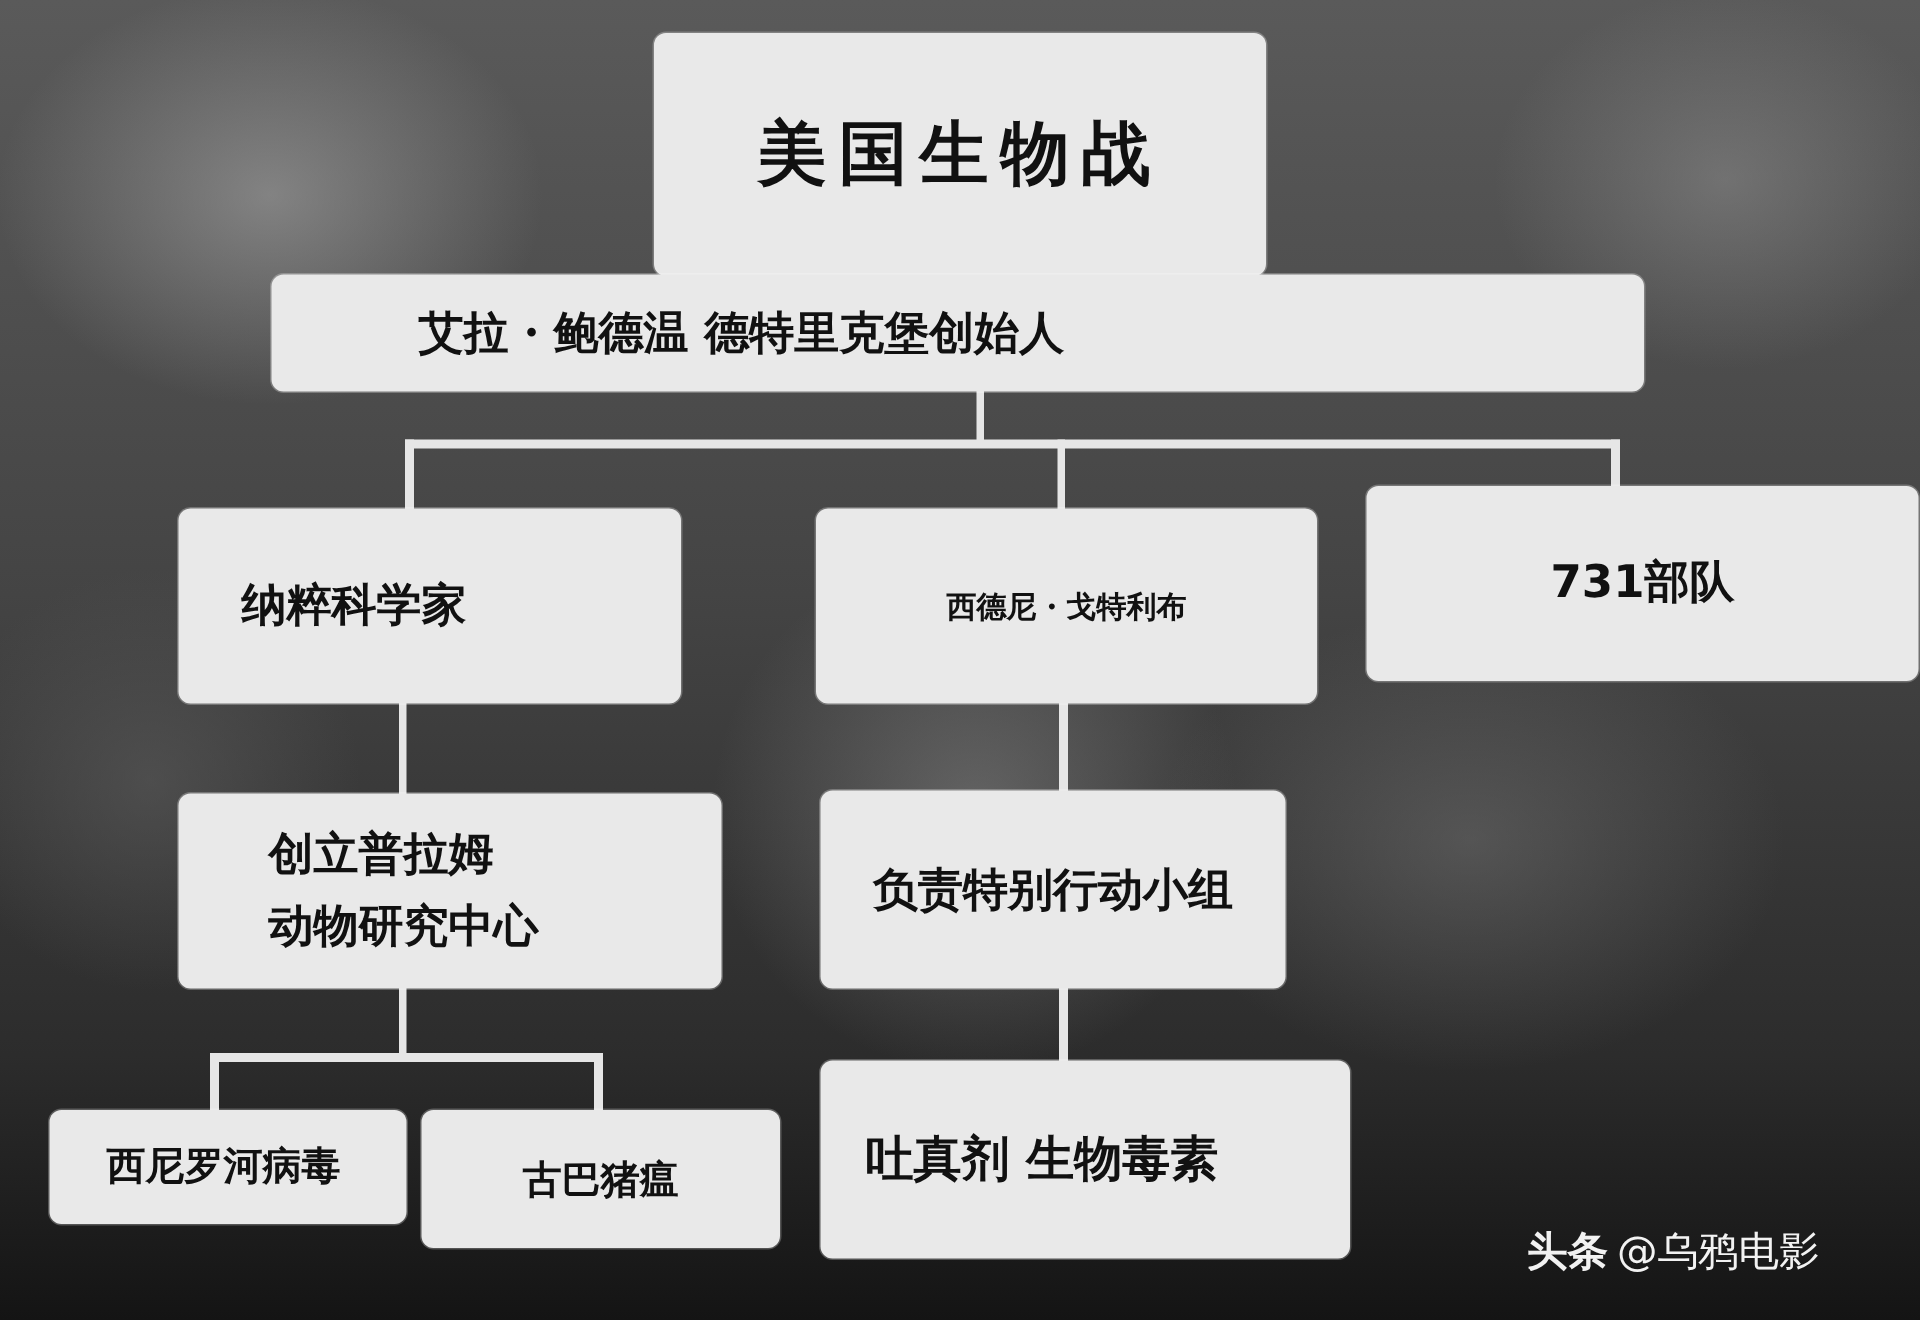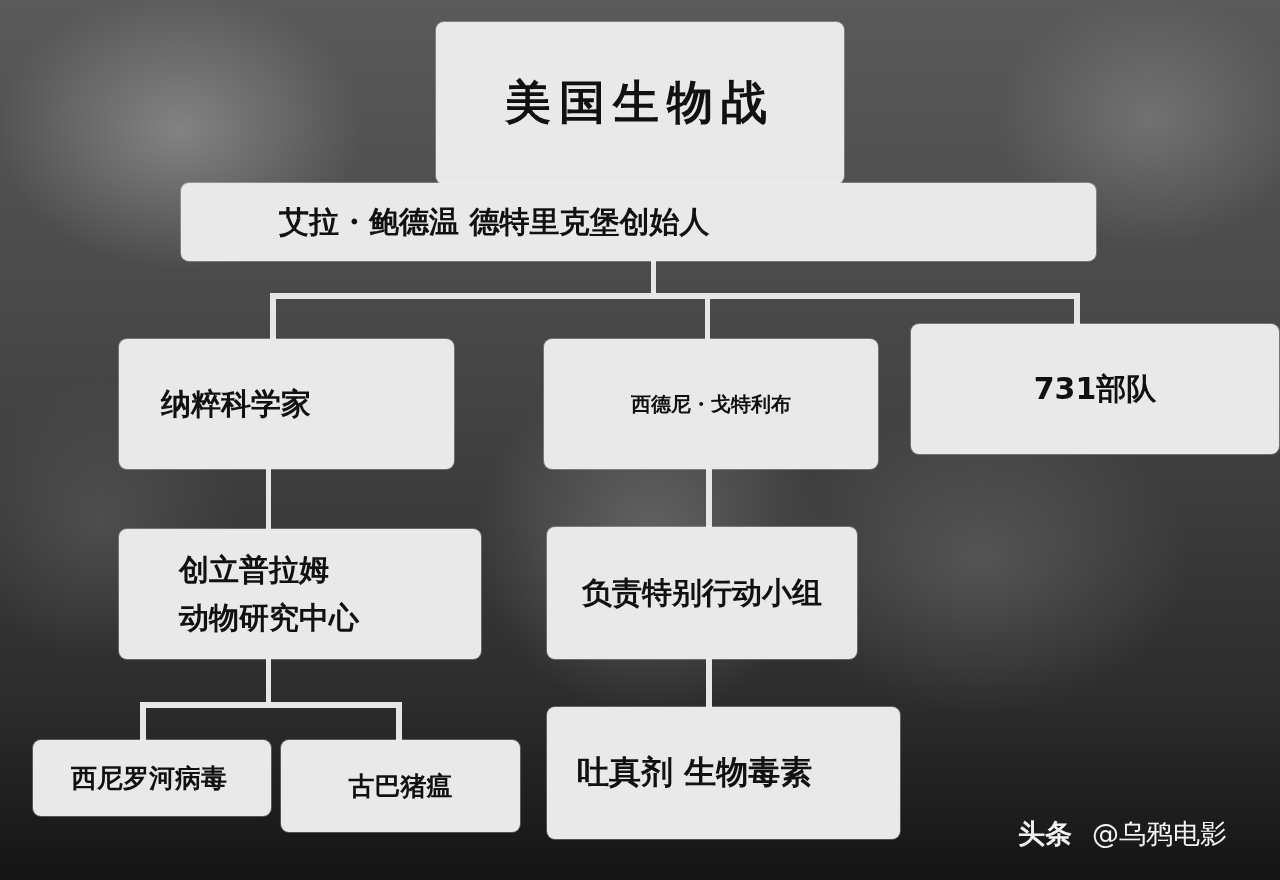--- a/index.html
+++ b/index.html
@@ -24,21 +24,21 @@
     display:flex; flex-direction:column; justify-content:center;
     color:#111; font-weight:bold;
   }
   .box span { display:block; white-space:nowrap; }
   .center { align-items:center; text-align:center; }
   .line { position:absolute; background:#e6e6e6; }
   .watermark {
     position:absolute; left:1018px; top:816px; color:#f2f2f2;
     font-size:27px; white-space:nowrap;
   }
-  .watermark b { font-weight:bold; margin-right:20px; }
+  .watermark b { font-weight:bold; margin-right:6px; }
 </style>
 </head>
 <body>
 
 <div class="bg"></div>
 
 <div class="line" style="left:639px;top:152px;width:5px;height:34px;"></div>
 <div class="line" style="left:651px;top:260px;width:5px;height:36px;"></div>
 <div class="line" style="left:270px;top:293px;width:810px;height:6px;"></div>
 <div class="line" style="left:270px;top:293px;width:6px;height:48px;"></div>

